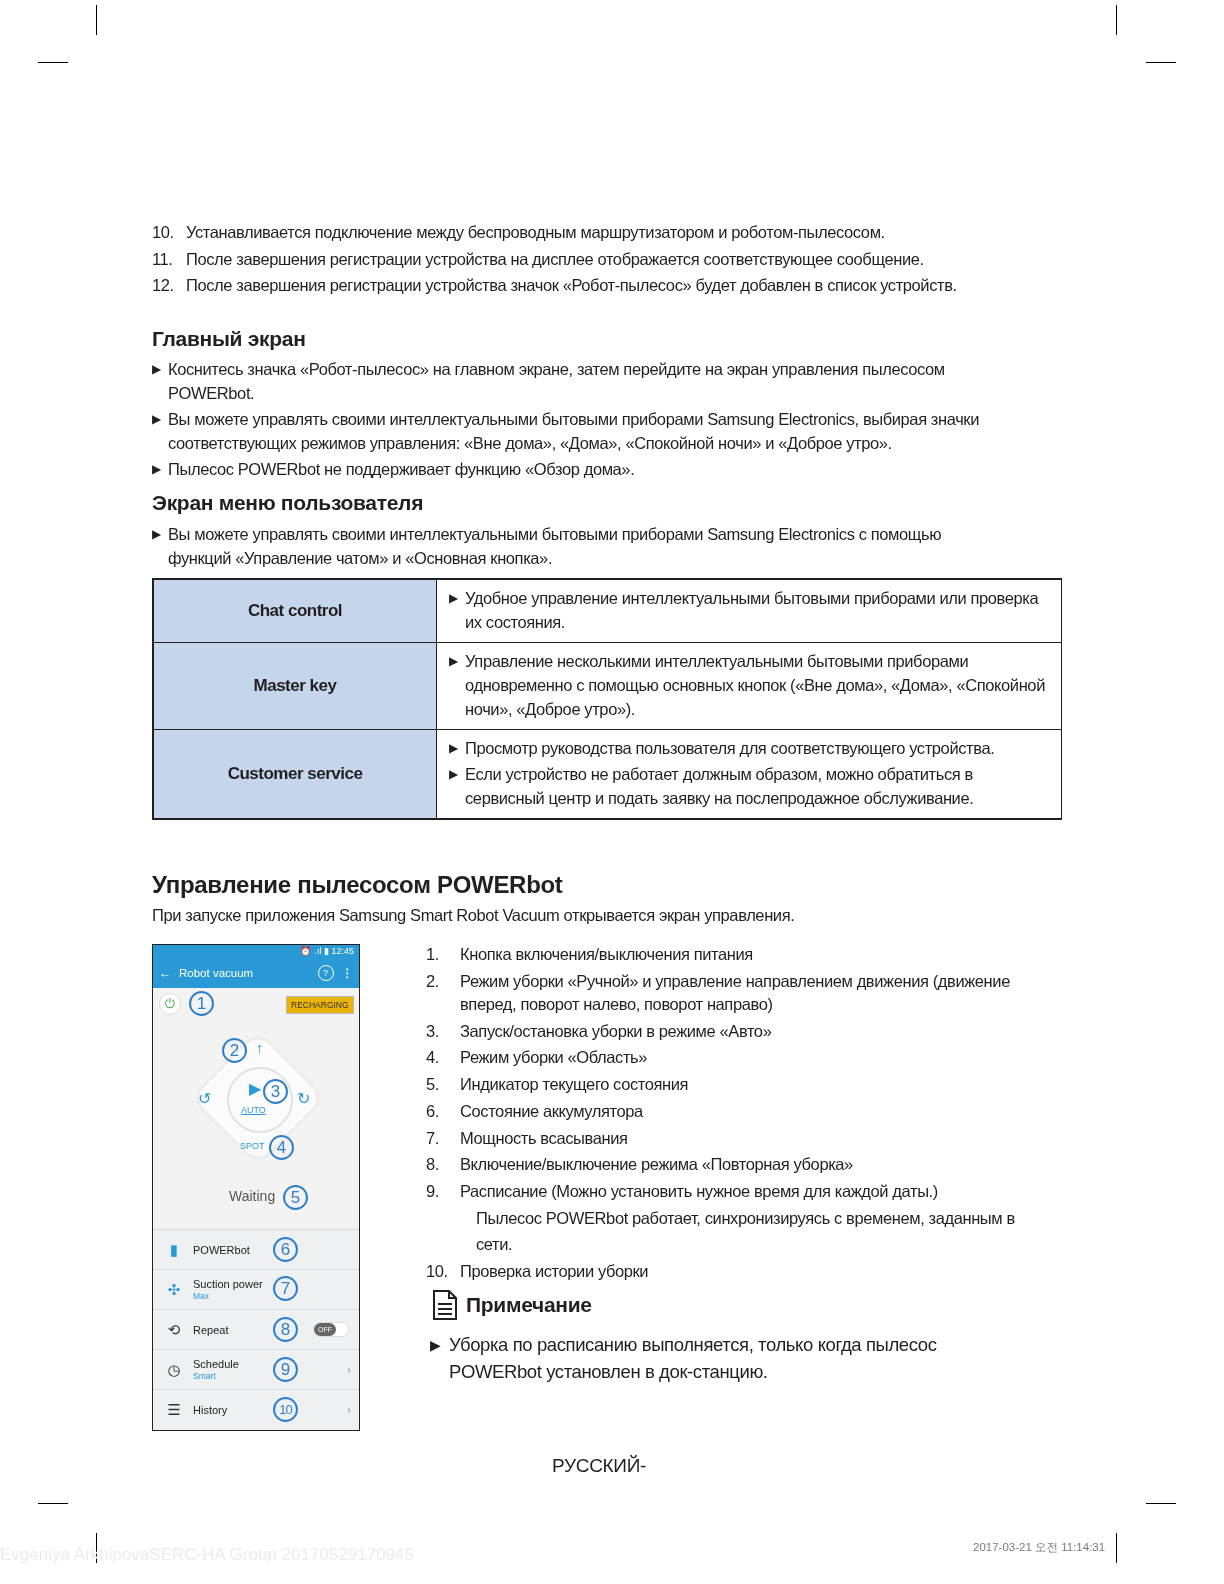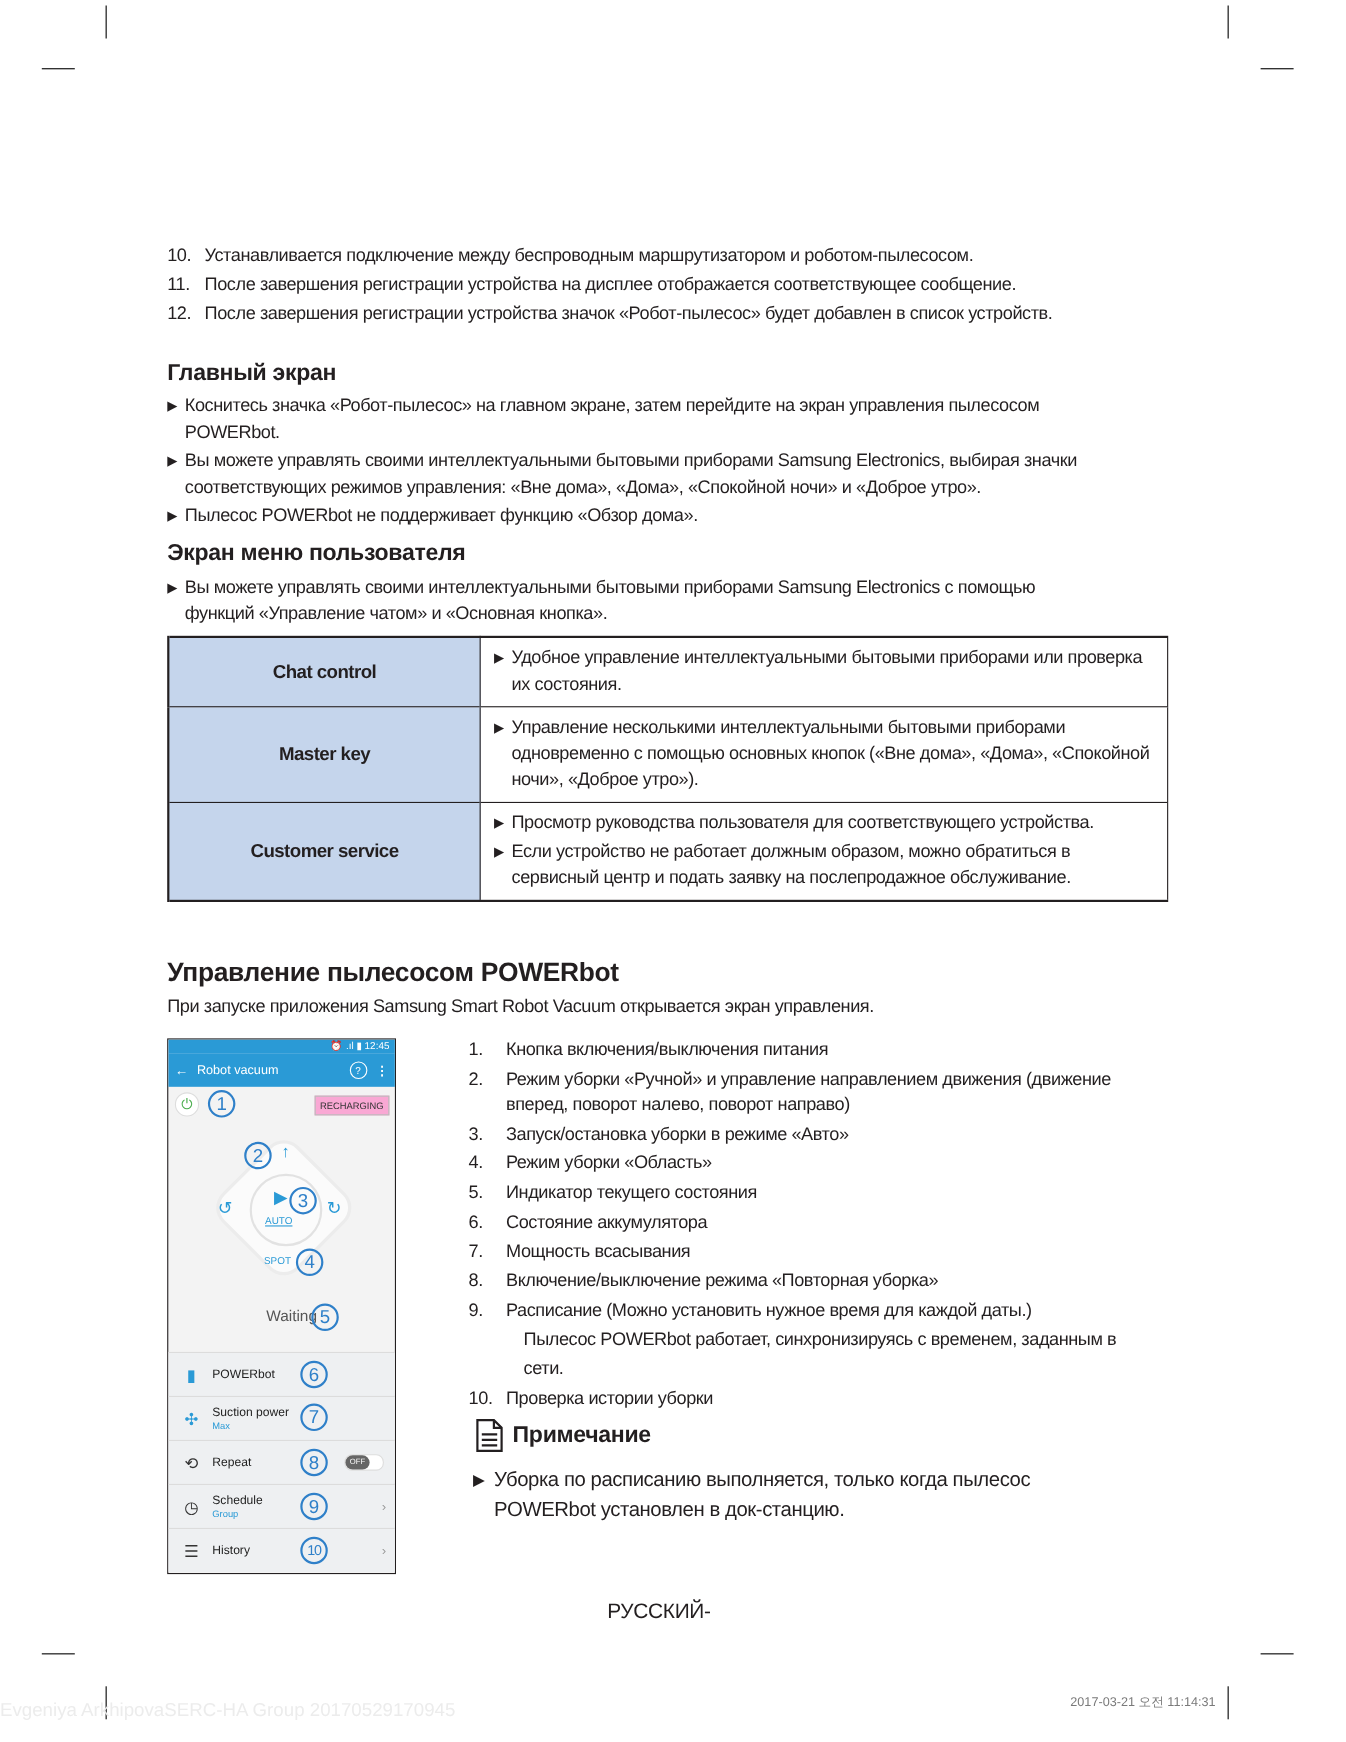--- a/index.html
+++ b/index.html
@@ -156,38 +156,38 @@
   </div>
   <div class="appbar">
     <span class="back">←</span>
     <span class="title">Robot vacuum</span>
     <span class="help">?</span>
     <span style="font-weight:bold;">⋮</span>
   </div>
 
   <div class="abs" style="left:6px;top:48px;width:20px;height:20px;border-radius:50%;background:#fff;border:1px solid #ddd;color:#4cae4f;text-align:center;line-height:20px;font-size:13px;">⏻</div>
   <span class="callout abs" style="left:36px;top:46px;">1</span>
-  <div class="abs" style="left:133px;top:51px;border:1px solid #bbb;background:#f9a8d4;font-size:8.5px;padding:3px 4px;color:#333;">RECHARGING</div>
+  <div class="abs" style="left:133px;top:51px;border:1px solid #bbb;background:#eab308;font-size:8.5px;padding:3px 4px;color:#333;">RECHARGING</div>
 
   <div class="dpad">
     <div class="diamond"></div>
     <span class="abs" style="left:63px;top:6px;color:#2a9ad6;font-size:15px;">↑</span>
     <span class="callout abs" style="left:29px;top:5px;">2</span>
     <span class="abs" style="left:5px;top:56px;color:#2a9ad6;font-size:16px;">↺</span>
     <span class="abs" style="left:104px;top:56px;color:#2a9ad6;font-size:16px;">↻</span>
     <div class="center-btn">
       <span class="abs" style="left:20px;top:10px;color:#2a9ad6;font-size:16px;">▶</span>
       <span class="abs" style="left:12px;top:36px;color:#2a9ad6;font-size:9px;text-decoration:underline;">AUTO</span>
     </div>
     <span class="callout abs" style="left:70px;top:46px;">3</span>
     <span class="abs" style="left:47px;top:108px;color:#2a9ad6;font-size:9px;">SPOT</span>
     <span class="callout abs" style="left:76px;top:102px;">4</span>
   </div>
 
-  <span class="abs" style="left:89px;top:243px;font-size:14px;color:#555;">Waiting</span>
+  <span class="abs" style="left:76px;top:243px;font-size:14px;color:#555;">Waiting</span>
   <span class="callout abs" style="left:130px;top:240px;">5</span>
 
   <div class="list-item" style="top:284px;">
     <span class="ico">▮</span>
     <span>POWERbot</span>
     <span class="callout abs" style="left:120px;top:7px;">6</span>
   </div>
   <div class="list-item" style="top:324px;">
     <span class="ico">✣</span>
     <span><span>Suction power</span><span class="sub">Max</span></span>
@@ -196,21 +196,21 @@
   <div class="list-item" style="top:364px;">
     <span class="ico dark">⟲</span>
     <span>Repeat</span>
     <span class="callout abs" style="left:120px;top:7px;">8</span>
     <span class="abs" style="left:160px;top:12px;width:34px;height:13px;border-radius:7px;background:#fff;border:1px solid #ddd;">
       <span class="abs" style="left:0;top:0;width:22px;height:13px;border-radius:7px;background:#666;color:#fff;font-size:7px;text-align:center;line-height:13px;">OFF</span>
     </span>
   </div>
   <div class="list-item" style="top:404px;">
     <span class="ico dark">◷</span>
-    <span><span>Schedule</span><span class="sub">Group</span></span>
+    <span><span>Schedule</span><span class="sub">Smart</span></span>
     <span class="callout abs" style="left:120px;top:7px;">9</span>
     <span class="chev">›</span>
   </div>
   <div class="list-item" style="top:444px;">
     <span class="ico dark">☰</span>
     <span>History</span>
     <span class="callout abs" style="left:120px;top:7px;font-size:13px;letter-spacing:-1px;">10</span>
     <span class="chev">›</span>
   </div>
 </div>

